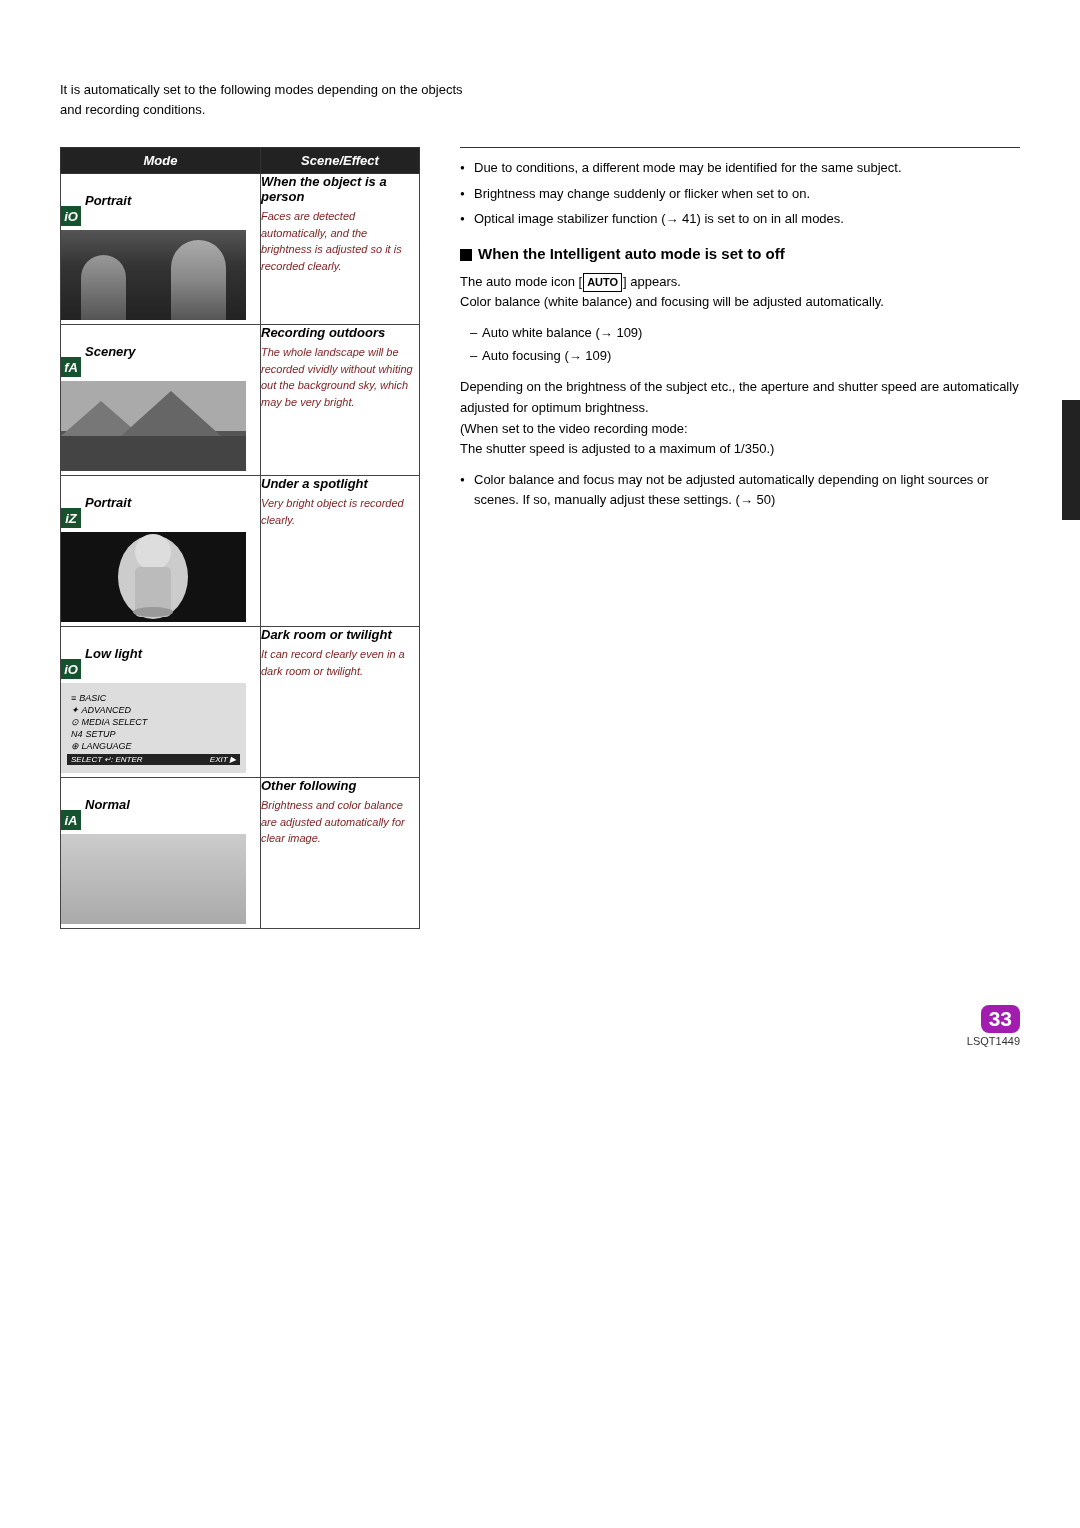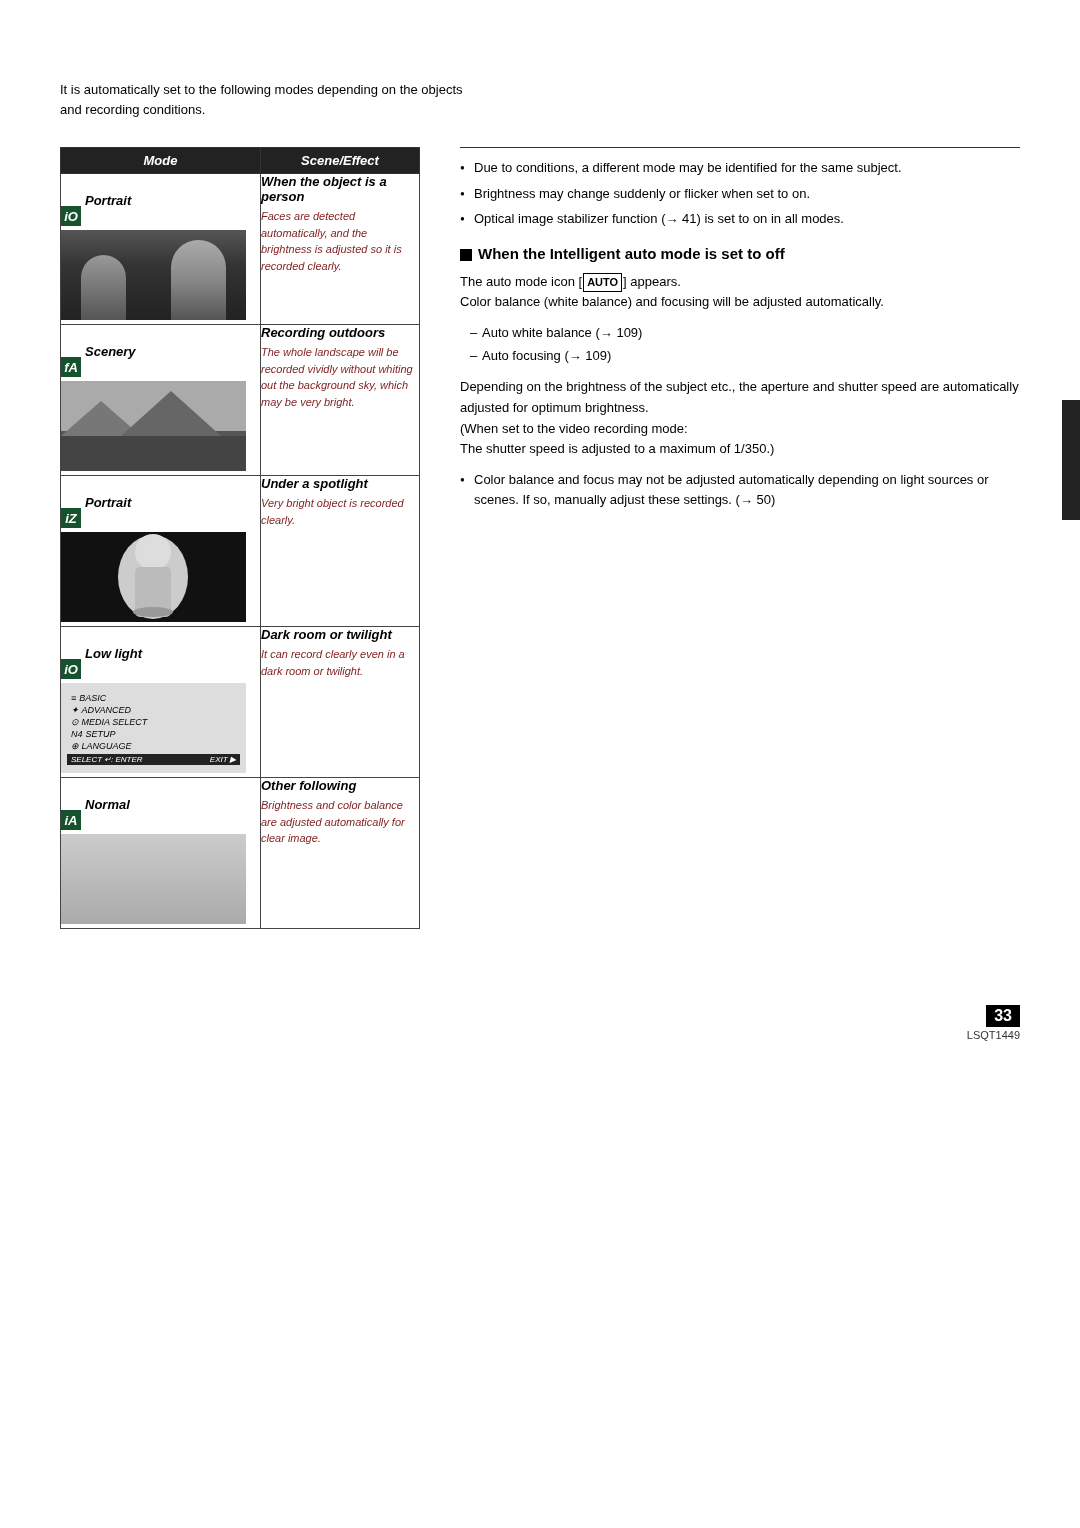--- a/index.html
+++ b/index.html
@@ -246,26 +246,27 @@
       align-items: flex-end;
       margin-top: auto;
       padding-top: 60px;
     }
     .page-number-block {
       display: flex;
       flex-direction: column;
       align-items: flex-end;
     }
     .page-number {
-      background: #000000;
+      background: #a21caf;
       color: #fff;
-      font-size: 16px;
+      font-size: 21px;
       font-weight: bold;
       padding: 2px 8px;
       margin-bottom: 2px;
+      border-radius: 8px;
     }
     .page-code {
       font-size: 11px;
       color: #333;
     }
     .right-sidebar-bar {
       position: fixed;
       right: 0;
       top: 400px;
       width: 18px;

